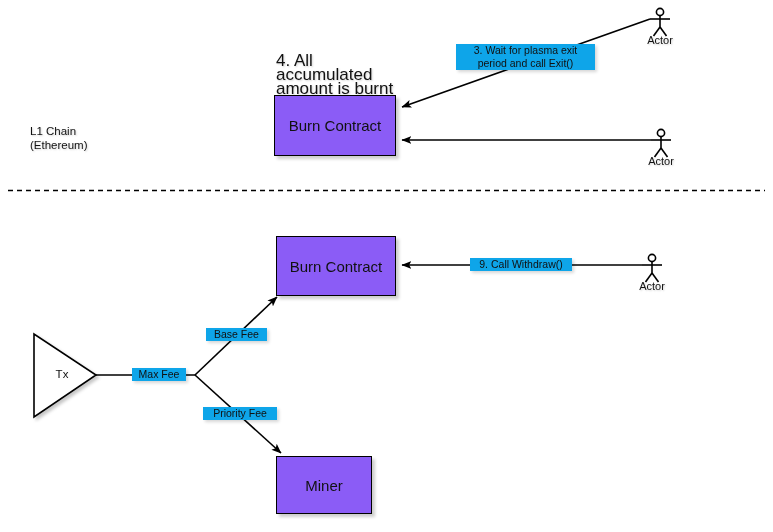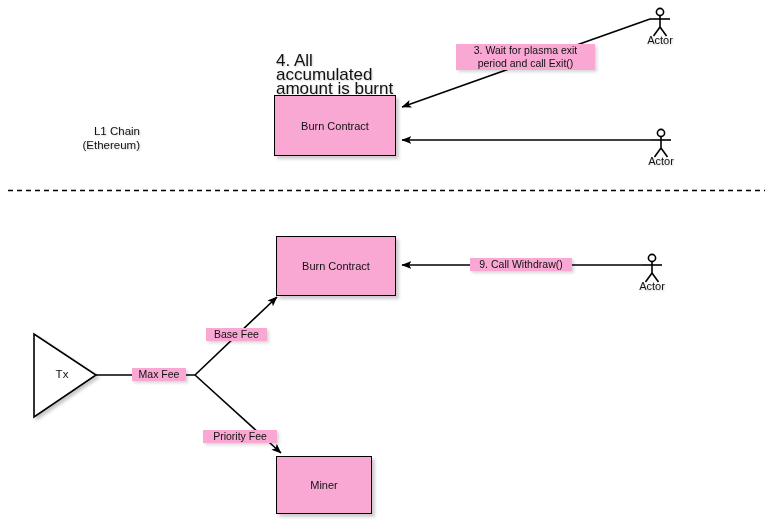--- a/index.html
+++ b/index.html
@@ -24,52 +24,52 @@
   .diagram-svg {
     position: absolute;
     left: 0; top: 0;
     width: 773px;
     height: 532px;
   }
   
   .node-box {
     position: absolute;
     box-sizing: border-box;
-    background: #f9a8d4;
+    background: #8b5cf6;
     border: 1.6px solid #000000;
     display: flex;
     align-items: center;
     justify-content: center;
-    font-size: 11px;
+    font-size: 15px;
     color: #111111;
     box-shadow: 3px 3px 3px rgba(0,0,0,0.20);
   }
   
   .chain-label {
     position: absolute;
-    text-align: right;
+    text-align: left;
     font-size: 11.5px;
     line-height: 14px;
     color: #111111;
     white-space: pre-line;
     text-shadow: 1px 1px 2px rgba(0,0,0,0.18);
   }
   
   .caption {
     position: absolute;
     font-size: 17px;
     line-height: 14px;
     color: #111111;
     white-space: pre-line;
     text-shadow: 1px 1px 2px rgba(0,0,0,0.18);
   }
   
   .edge-label {
     position: absolute;
-    background: #f9a8d4;
+    background: #0ea5e9;
     font-size: 10.5px;
     line-height: 13px;
     color: #111111;
     text-align: center;
     white-space: pre-line;
     padding: 0 1px;
     box-shadow: 2px 2px 3px rgba(0,0,0,0.16);
   }
   
   .actor {
@@ -178,21 +178,21 @@
   <div class="edge-label" style="left:456px; top:44px; width:137px;">3. Wait for plasma exit
 period and call Exit()</div>
 
 
   <div class="edge-label" style="left:470px; top:258px; width:100px;">9. Call Withdraw()</div>
 
   <div class="edge-label" style="left:132px; top:368px; width:52px;">Max Fee</div>
 
   <div class="edge-label" style="left:206px; top:328px; width:59px;">Base Fee</div>
 
-  <div class="edge-label" style="left:203px; top:407px; width:72px;margin-top:23px;">Priority Fee</div>
+  <div class="edge-label" style="left:203px; top:407px; width:72px;">Priority Fee</div>
 
   <div class="actor" style="left:645px; top:33px;">
     <div class="actor-label">Actor</div>
   </div>
 
   <div class="actor" style="left:646px; top:154px;">
     <div class="actor-label">Actor</div>
   </div>
 
   <div class="actor" style="left:637px; top:279px;">

